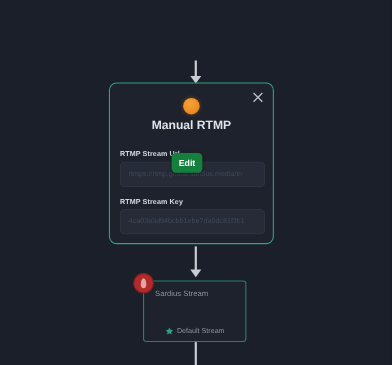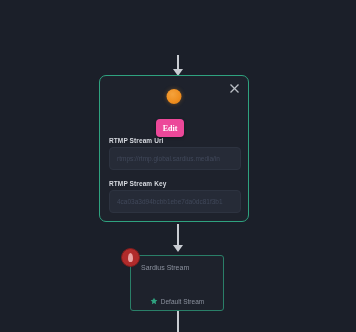--- a/index.html
+++ b/index.html
@@ -151,34 +151,33 @@
     color: #40485a;
     white-space: nowrap;
     overflow: hidden;
   }
   #input-url { top: 71px; }
   #input-key { top: 114px; }
 
   .edit-button {
     position: absolute;
     left: 56px;
-    top: 43px;
+    top: 63px;
     width: 28px;
     height: 18px;
-    background: #ec4899;
+    background: #15803d;
     border-radius: 4px;
     display: flex;
     align-items: center;
     justify-content: center;
     font-size: 8px;
     font-weight: bold;
     color: #ffffff;
     cursor: pointer;
     box-shadow: 0 1px 3px rgba(0,0,0,0.35);
-    font-family: Liberation Serif, serif;
   }
 
   
   .stream-node {
     position: absolute;
     left: 130px;
     top: 255px;
     width: 94px;
     height: 56px;
     box-sizing: border-box;
@@ -250,20 +249,21 @@
 
     <div class="close-icon">
       <svg width="13" height="13" viewBox="0 0 13 13">
         <line x1="2.5" y1="2.5" x2="10.5" y2="10.5" stroke="#d7dae0" stroke-width="1.2"></line>
         <line x1="10.5" y1="2.5" x2="2.5" y2="10.5" stroke="#d7dae0" stroke-width="1.2"></line>
       </svg>
     </div>
 
     <div class="card-logo"></div>
 
+    <div class="card-title">Manual RTMP</div>
 
     <div class="field-label" id="label-url">RTMP Stream Url</div>
     <div class="field-input" id="input-url">rtmps://rtmp.global.sardius.media/in</div>
 
     <div class="field-label" id="label-key">RTMP Stream Key</div>
     <div class="field-input" id="input-key">4ca03a3d94bcbb1ebe7da0dc81f3b1</div>
 
     <div class="edit-button">Edit</div>
   </div>
 

